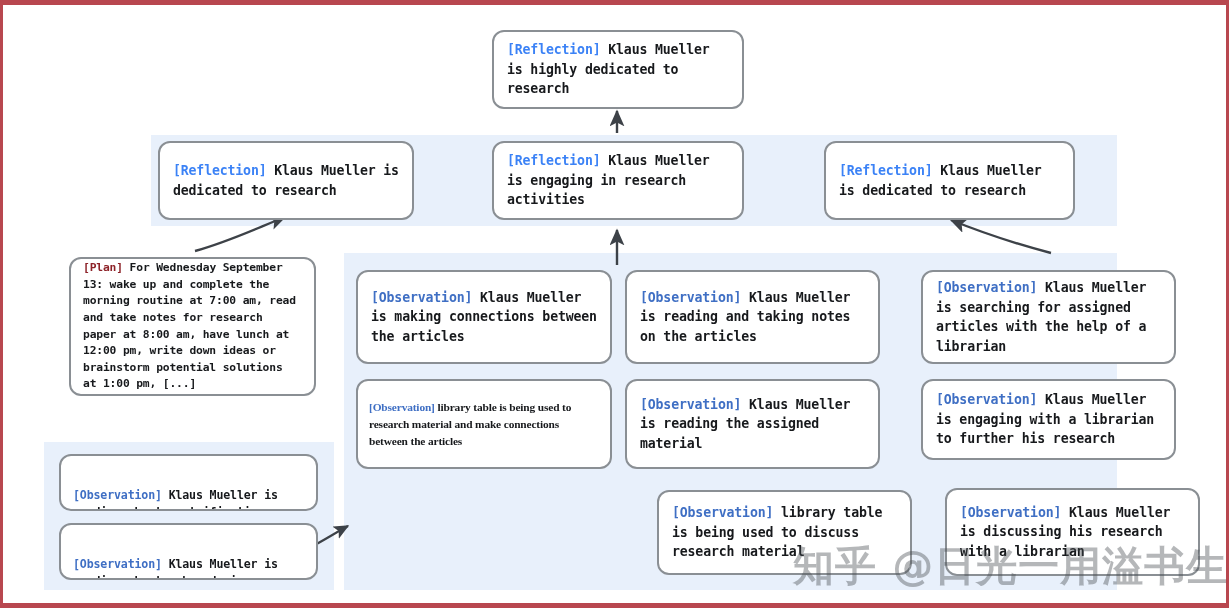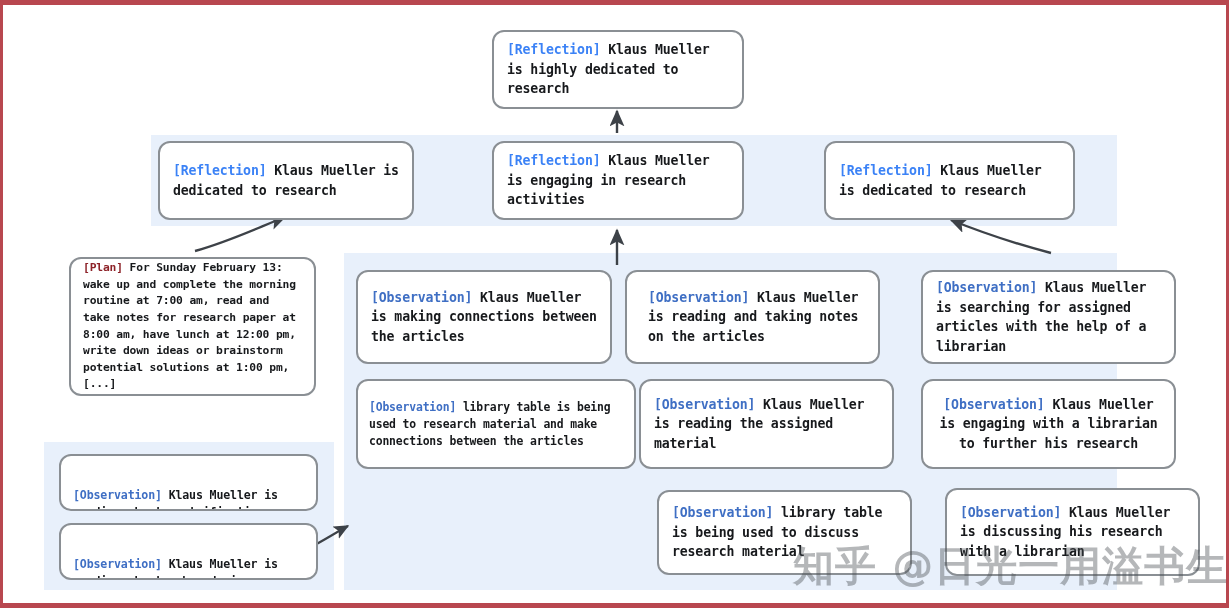--- a/index.html
+++ b/index.html
@@ -126,57 +126,57 @@
 
   <div class="node" style="left:489px;top:136px;width:252px;height:79px;">
     <span class="txt"><span class="tag reflection">[Reflection]</span><span> Klaus Mueller is engaging in research activities</span></span>
   </div>
 
   <div class="node" style="left:821px;top:136px;width:251px;height:79px;">
     <span class="txt"><span class="tag reflection">[Reflection]</span><span> Klaus Mueller is dedicated to research</span></span>
   </div>
 
   <div class="node plan" style="left:66px;top:252px;width:247px;height:139px;">
-    <span class="txt"><span class="tag plan">[Plan]</span><span> For Sunday February 13: wake up and complete the morning routine at 7:00 am, read and take notes for research paper at 8:00 am, have lunch at 12:00 pm, write down ideas or brainstorm potential solutions at 1:00 pm, [...]</span></span>
+    <span class="txt"><span class="tag plan">[Plan]</span><span> For Wednesday September 13: wake up and complete the morning routine at 7:00 am, read and take notes for research paper at 8:00 am, have lunch at 12:00 pm, write down ideas or brainstorm potential solutions at 1:00 pm, [...]</span></span>
   </div>
 
   <div class="node obs-left" style="left:56px;top:449px;width:259px;height:57px;">
     <span class="txt"><span class="tag observation">[Observation]</span><span> Klaus Mueller is reading about gentrification</span></span>
   </div>
 
   <div class="node obs-left" style="left:56px;top:518px;width:259px;height:57px;border-radius:12px;">
     <span class="txt"><span class="tag observation">[Observation]</span><span> Klaus Mueller is reading about urban design</span></span>
   </div>
 
   <div class="node" style="left:353px;top:265px;width:256px;height:94px;">
     <span class="txt"><span class="tag observation">[Observation]</span><span> Klaus Mueller is making connections between the articles</span></span>
   </div>
 
-  <div class="node small" style="left:353px;top:374px;width:280px;height:90px;">
+  <div class="node small" style="left:353px;top:374px;width:256px;height:90px;font-family:Liberation Serif, serif;">
     <span class="txt"><span class="tag observation">[Observation]</span><span> library table is being used to research material and make connections between the articles</span></span>
   </div>
 
 
-  <div class="node" style="left:622px;top:265px;width:255px;height:94px;padding-left:8px;">
+  <div class="node" style="left:622px;top:265px;width:255px;height:94px;">
     <span class="txt"><span class="tag observation">[Observation]</span><span> Klaus Mueller is reading and taking notes on the articles</span></span>
   </div>
 
-  <div class="node" style="left:622px;top:374px;width:255px;height:90px;margin-left:14px;">
+  <div class="node" style="left:622px;top:374px;width:255px;height:90px;">
     <span class="txt"><span class="tag observation">[Observation]</span><span> Klaus Mueller is reading the assigned material</span></span>
   </div>
 
   <div class="node" style="left:654px;top:485px;width:255px;height:85px;">
     <span class="txt"><span class="tag observation">[Observation]</span><span> library table is being used to discuss research material</span></span>
   </div>
 
   <div class="node" style="left:918px;top:265px;width:255px;height:94px;">
     <span class="txt"><span class="tag observation">[Observation]</span><span> Klaus Mueller is searching for assigned articles with the help of a librarian</span></span>
   </div>
 
-  <div class="node" style="left:918px;top:374px;width:255px;height:90px;text-align:center;">
+  <div class="node" style="left:918px;top:374px;width:255px;height:81px;">
     <span class="txt"><span class="tag observation">[Observation]</span><span> Klaus Mueller is engaging with a librarian to further his research</span></span>
   </div>
 
   <div class="node" style="left:918px;top:483px;width:255px;height:88px;margin-left:24px;">
     <span class="txt"><span class="tag observation">[Observation]</span><span> Klaus Mueller is discussing his research with a librarian</span></span>
   </div>
 
   <div id="watermark">知乎 @日光一用溢书生</div>
 
 </div>

